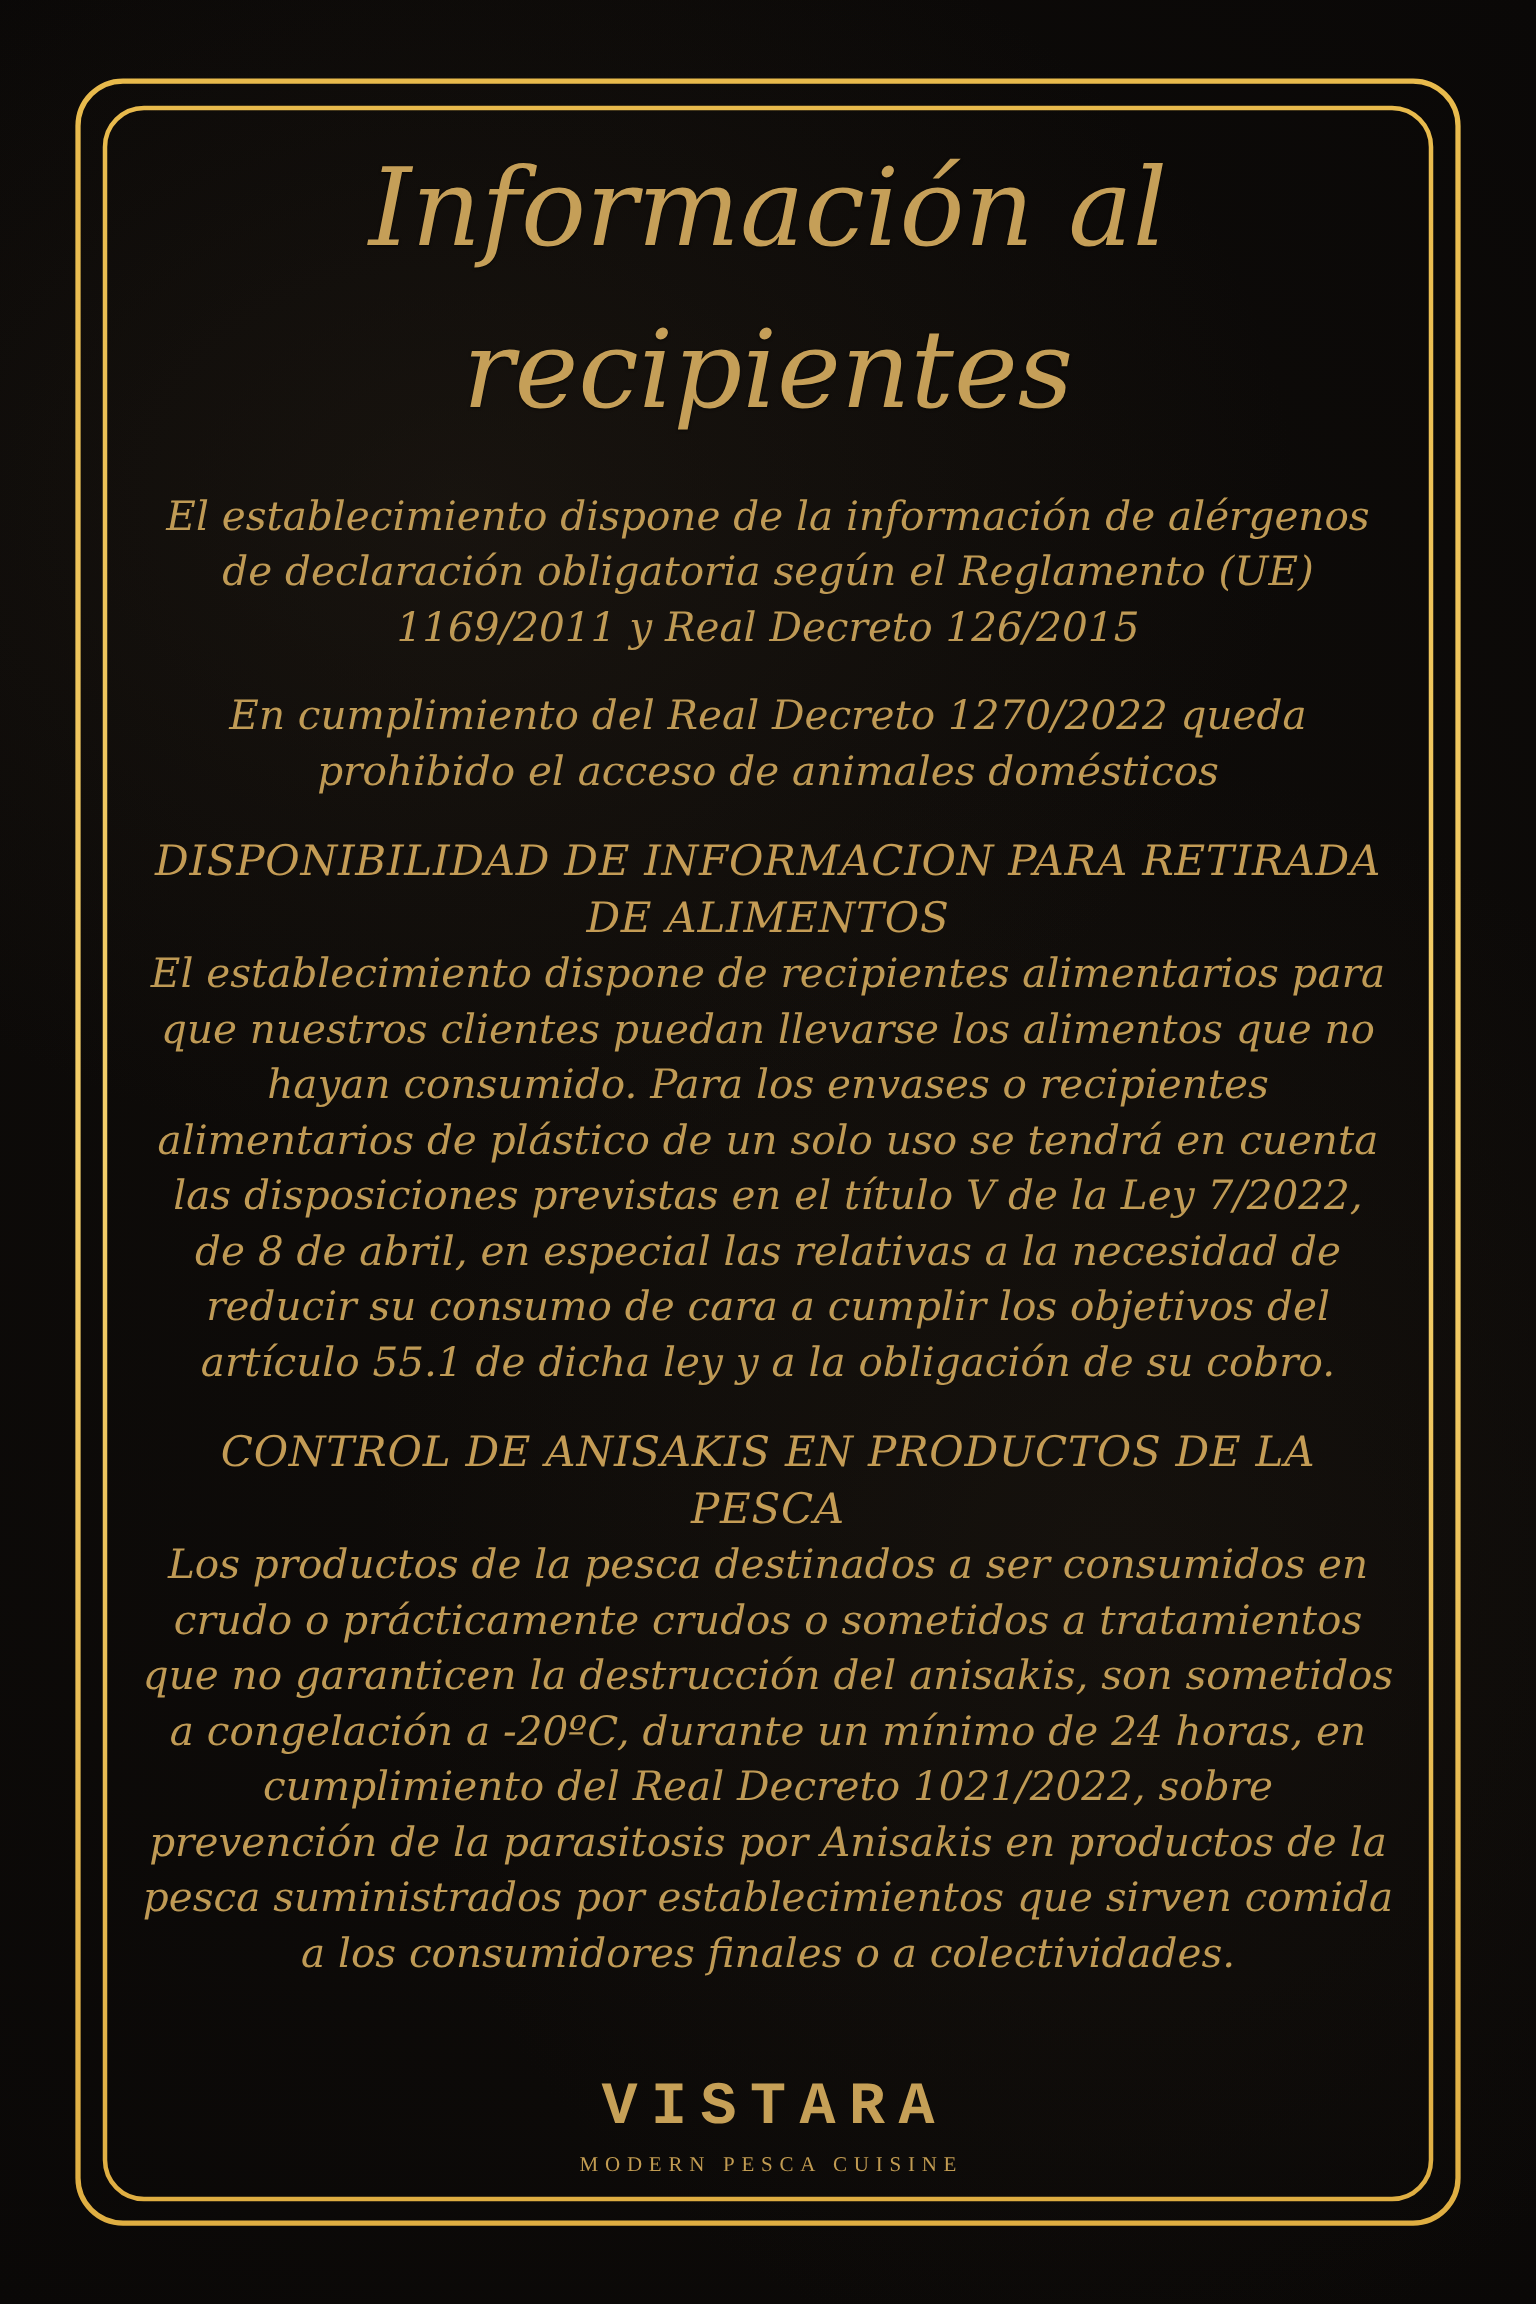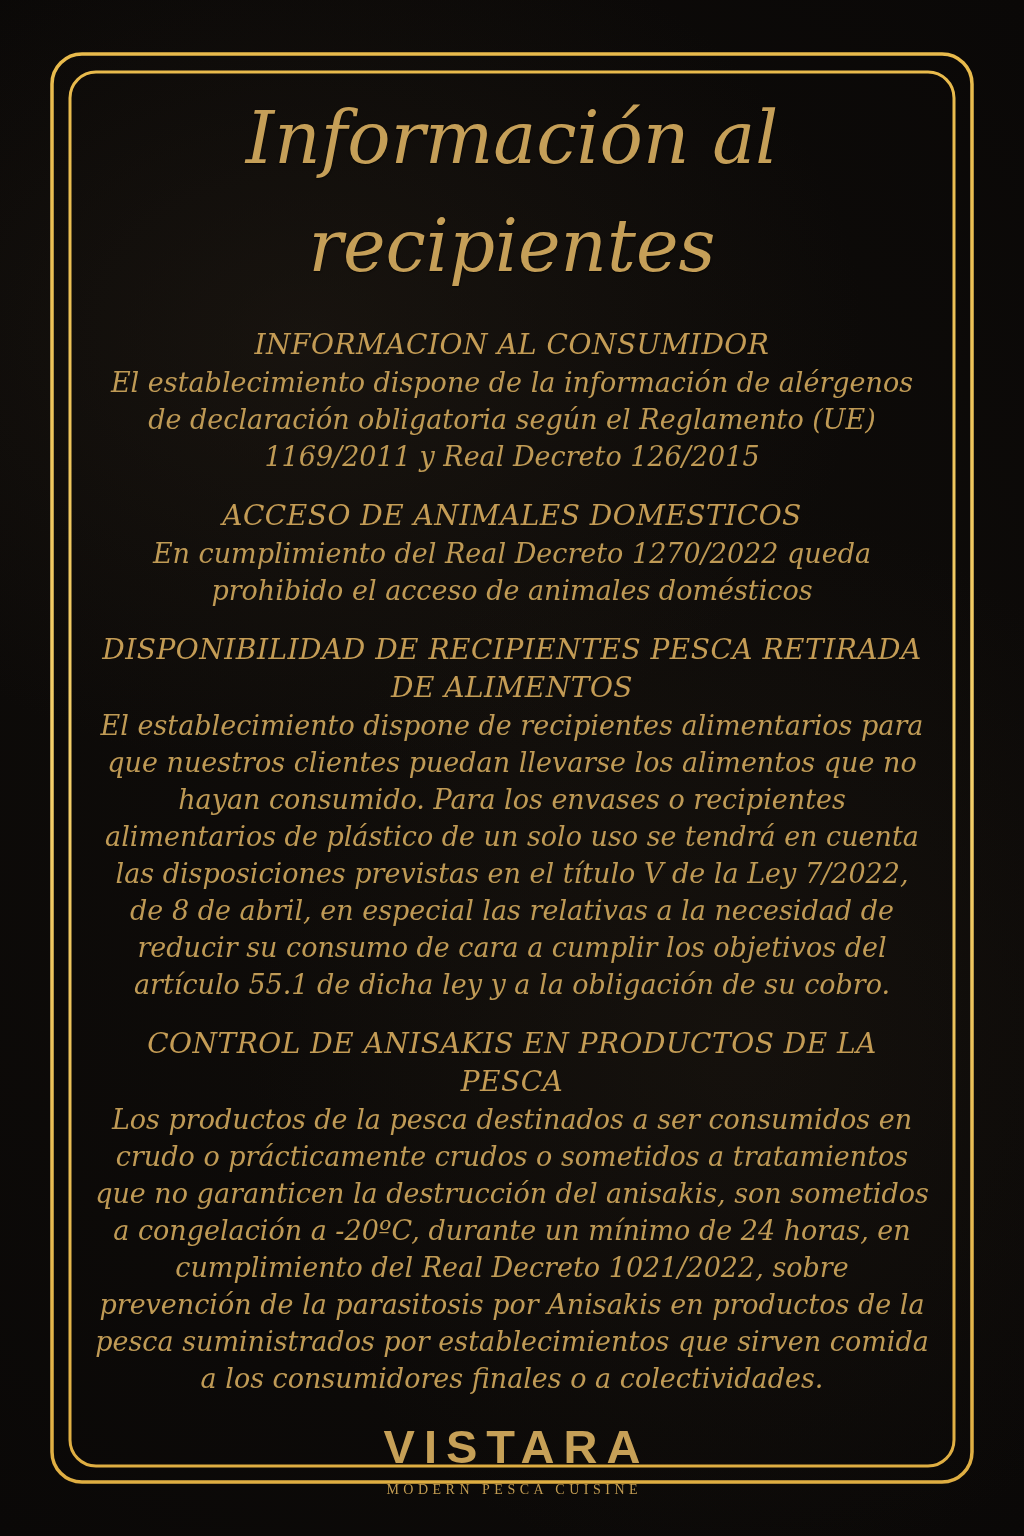--- a/index.html
+++ b/index.html
@@ -72,22 +72,22 @@
 
   .logo {
     margin-top: auto;
     font-style: normal;
     display: flex;
     flex-direction: column;
     align-items: center;
   }
 
   .logo-name {
-    font-family: Liberation Sans, sans-serif;
-    font-size: 47px;
+    font-family: Liberation Mono, monospace;
+    font-size: 40px;
     font-weight: 600;
     letter-spacing: 9px;
     padding-left: 9px; 
     color: #c6a057;
   }
 
   .logo-tagline {
     font-family: "Liberation Serif", "DejaVu Serif", serif;
     font-size: 14px;
     font-weight: 500;
@@ -113,31 +113,29 @@
     <rect x="52" y="54" width="920" height="1428" rx="30" ry="30" fill="none" stroke="url(#gold)" stroke-width="3.5"></rect>
     <rect x="70" y="72" width="884" height="1394" rx="26" ry="26" fill="none" stroke="url(#gold)" stroke-width="3"></rect>
   </svg>
 
   <div class="content">
 
     <h1 class="title">Información al
 recipientes</h1>
 
     <section class="section">
-      <h2 class="heading">INFORMACION AL CONSUMIDOR</h2>
       <p class="body">El establecimiento dispone de la información de alérgenos de declaración obligatoria según el Reglamento (UE) 1169/2011 y Real Decreto 126/2015</p>
     </section>
 
     <section class="section">
-      <h2 class="heading">ACCESO DE ANIMALES DOMESTICOS</h2>
       <p class="body">En cumplimiento del Real Decreto 1270/2022 queda prohibido el acceso de animales domésticos</p>
     </section>
 
     <section class="section">
-      <h2 class="heading">DISPONIBILIDAD DE RECIPIENTES PESCA RETIRADA DE ALIMENTOS</h2>
+      <h2 class="heading">DISPONIBILIDAD DE INFORMACION PARA RETIRADA DE ALIMENTOS</h2>
       <p class="body">El establecimiento dispone de recipientes alimentarios para que nuestros clientes puedan llevarse los alimentos que no hayan consumido. Para los envases o recipientes alimentarios de plástico de un solo uso se tendrá en cuenta las disposiciones previstas en el título V de la Ley 7/2022, de 8 de abril, en especial las relativas a la necesidad de reducir su consumo de cara a cumplir los objetivos del artículo 55.1 de dicha ley y a la obligación de su cobro.</p>
     </section>
 
     <section class="section">
       <h2 class="heading">CONTROL DE ANISAKIS EN PRODUCTOS DE LA PESCA</h2>
       <p class="body">Los productos de la pesca destinados a ser consumidos en crudo o prácticamente crudos o sometidos a tratamientos que no garanticen la destrucción del anisakis, son sometidos a congelación a -20ºC, durante un mínimo de 24 horas, en cumplimiento del Real Decreto 1021/2022, sobre prevención de la parasitosis por Anisakis en productos de la pesca suministrados por establecimientos que sirven comida a los consumidores finales o a colectividades.</p>
     </section>
 
     <div class="logo">
       <div class="logo-name">VISTARA</div>

